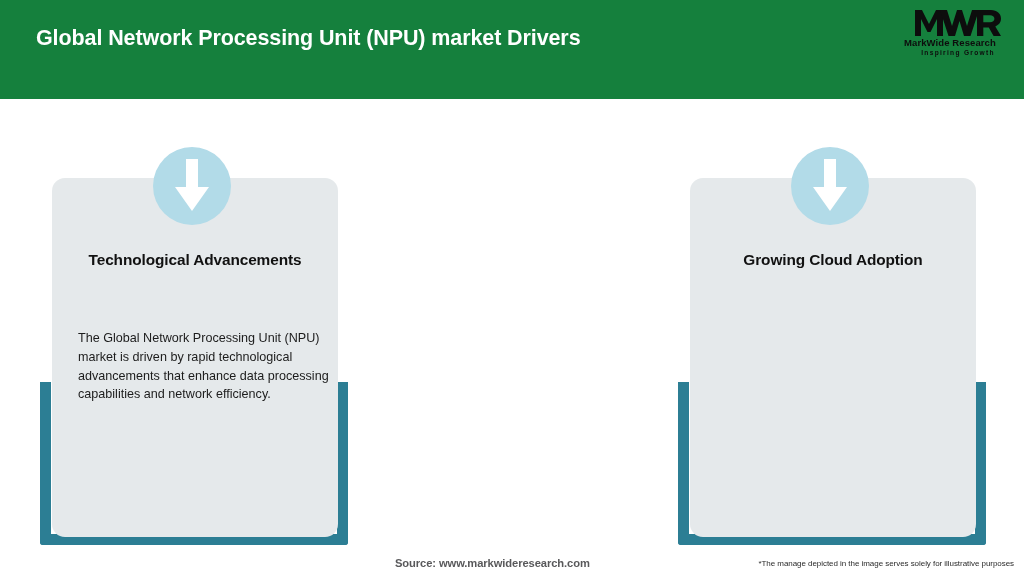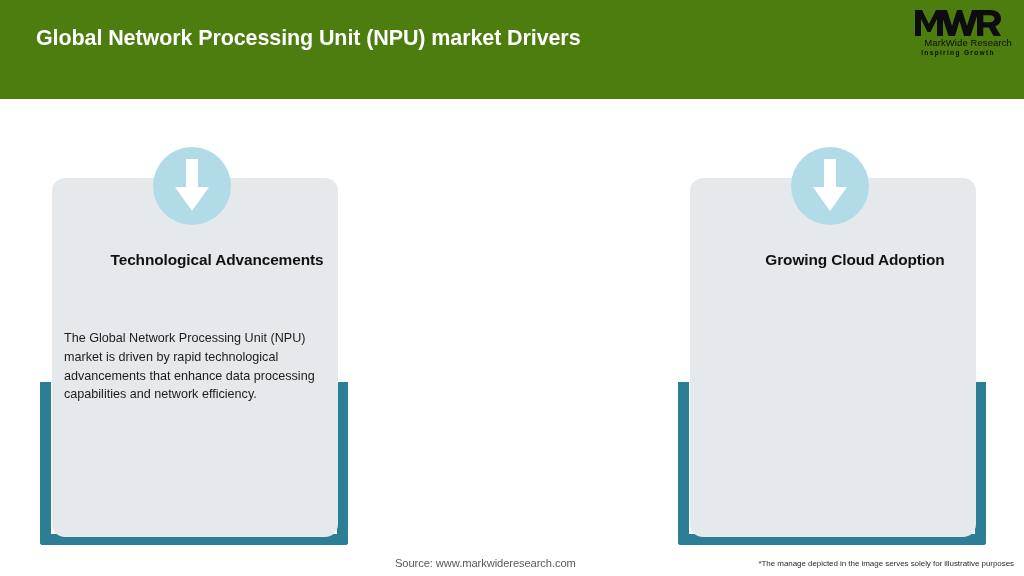--- a/index.html
+++ b/index.html
@@ -23,21 +23,21 @@
     overflow: hidden;
   }
 
   
   #header {
     position: absolute;
     left: 0;
     top: 0;
     width: 1024px;
     height: 99px;
-    background: #4d7c0f;
+    background: #15803d;
   }
   #header-title {
     position: absolute;
     left: 36px;
     top: 26px;
     font-size: 21.5px;
     font-weight: bold;
     color: #ffffff;
     letter-spacing: -0.1px;
     white-space: nowrap;
@@ -49,23 +49,23 @@
     right: 12px;
     top: 8px;
     width: 108px;
     height: 62px;
   }
   #logo-mark {
     display: block;
     margin: 0 auto;
   }
   .logo-line1 {
-    text-align: right;
+    text-align: left;
     font-size: 9.5px;
-    font-weight: normal;
+    font-weight: bold;
     color: #0d0d0d;
     letter-spacing: 0.1px;
     line-height: 11px;
     margin-top: -1px;
   }
   .logo-line2 {
     text-align: center;
     font-size: 6.6px;
     font-weight: bold;
     color: #0d0d0d;
@@ -130,41 +130,40 @@
   .card-title {
     position: absolute;
     left: 12px;
     top: 251px;
     width: 286px;
     text-align: center;
     font-size: 15.4px;
     font-weight: bold;
     color: #111111;
     letter-spacing: -0.1px;
-    padding-left: 22px;
   }
 
   .card-body {
     position: absolute;
-    left: 24px;
+    left: 38px;
     top: 329px;
     width: 266px;
     font-size: 12.6px;
     line-height: 18.8px;
     color: #1c1c1c;
     text-align: left;
   }
 
   
   #source-note {
     position: absolute;
     left: 395px;
     top: 557px;
     font-size: 11.2px;
-    font-weight: normal;
+    font-weight: bold;
     color: #59595b;
     letter-spacing: -0.1px;
     white-space: nowrap;
   }
   #disclaimer {
     position: absolute;
     right: 10px;
     top: 559px;
     font-size: 8px;
     color: #2b2b2b;

